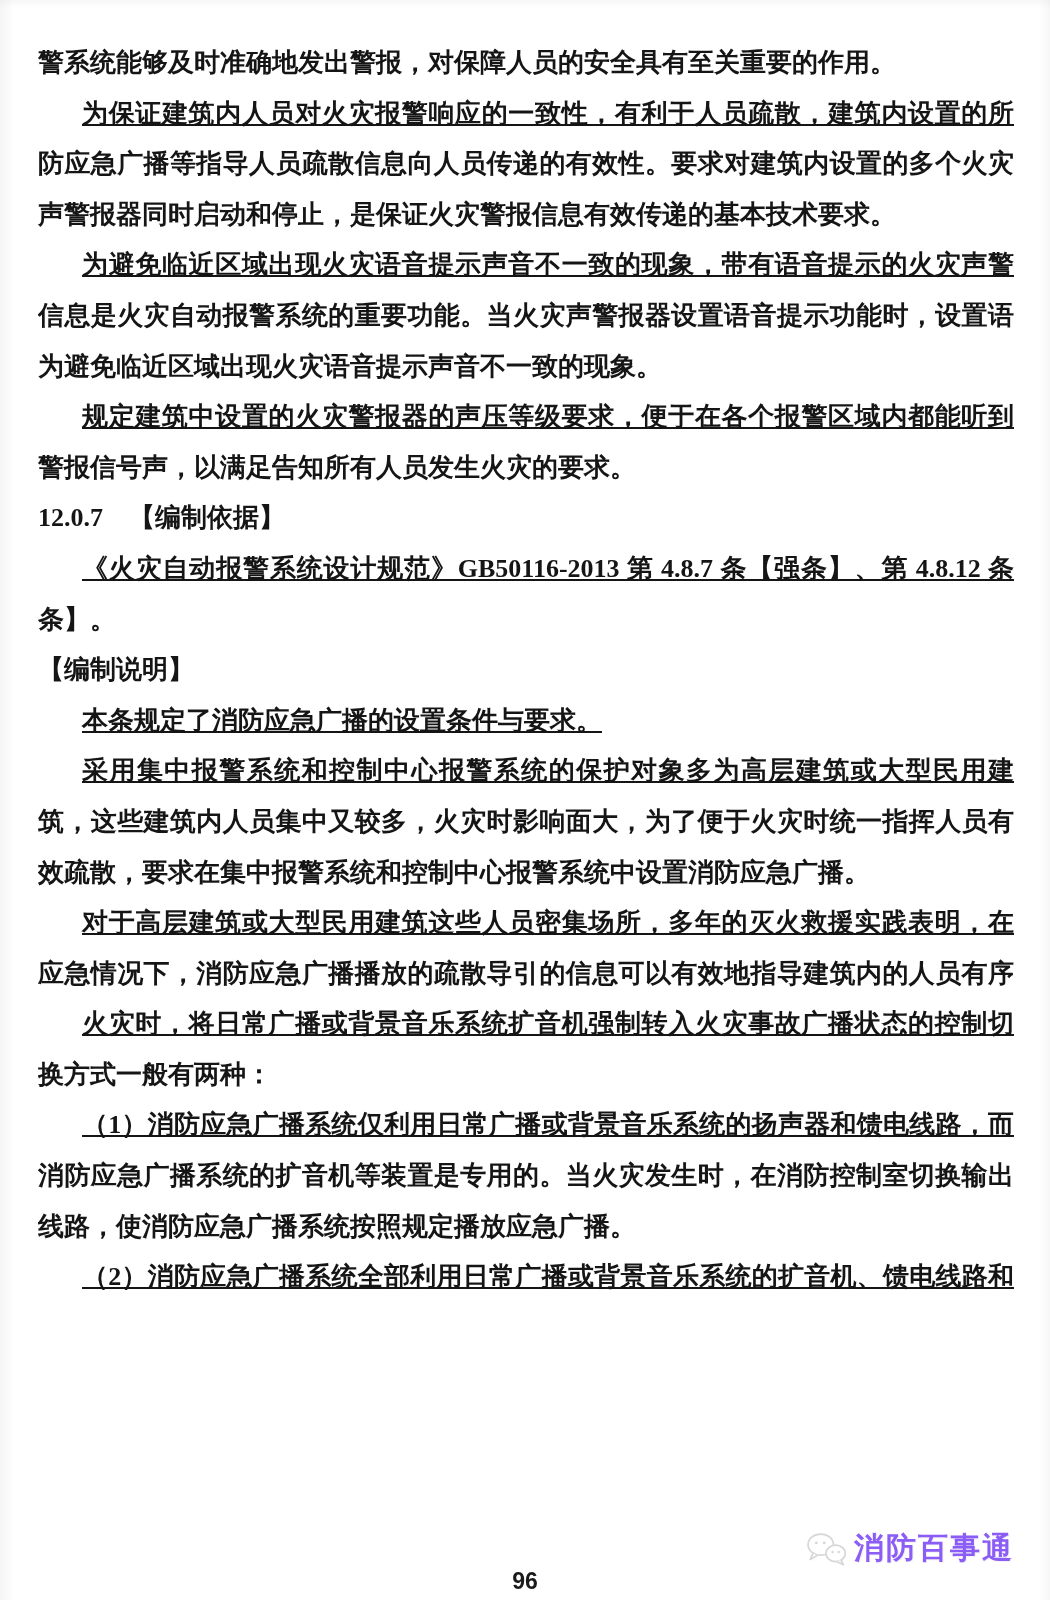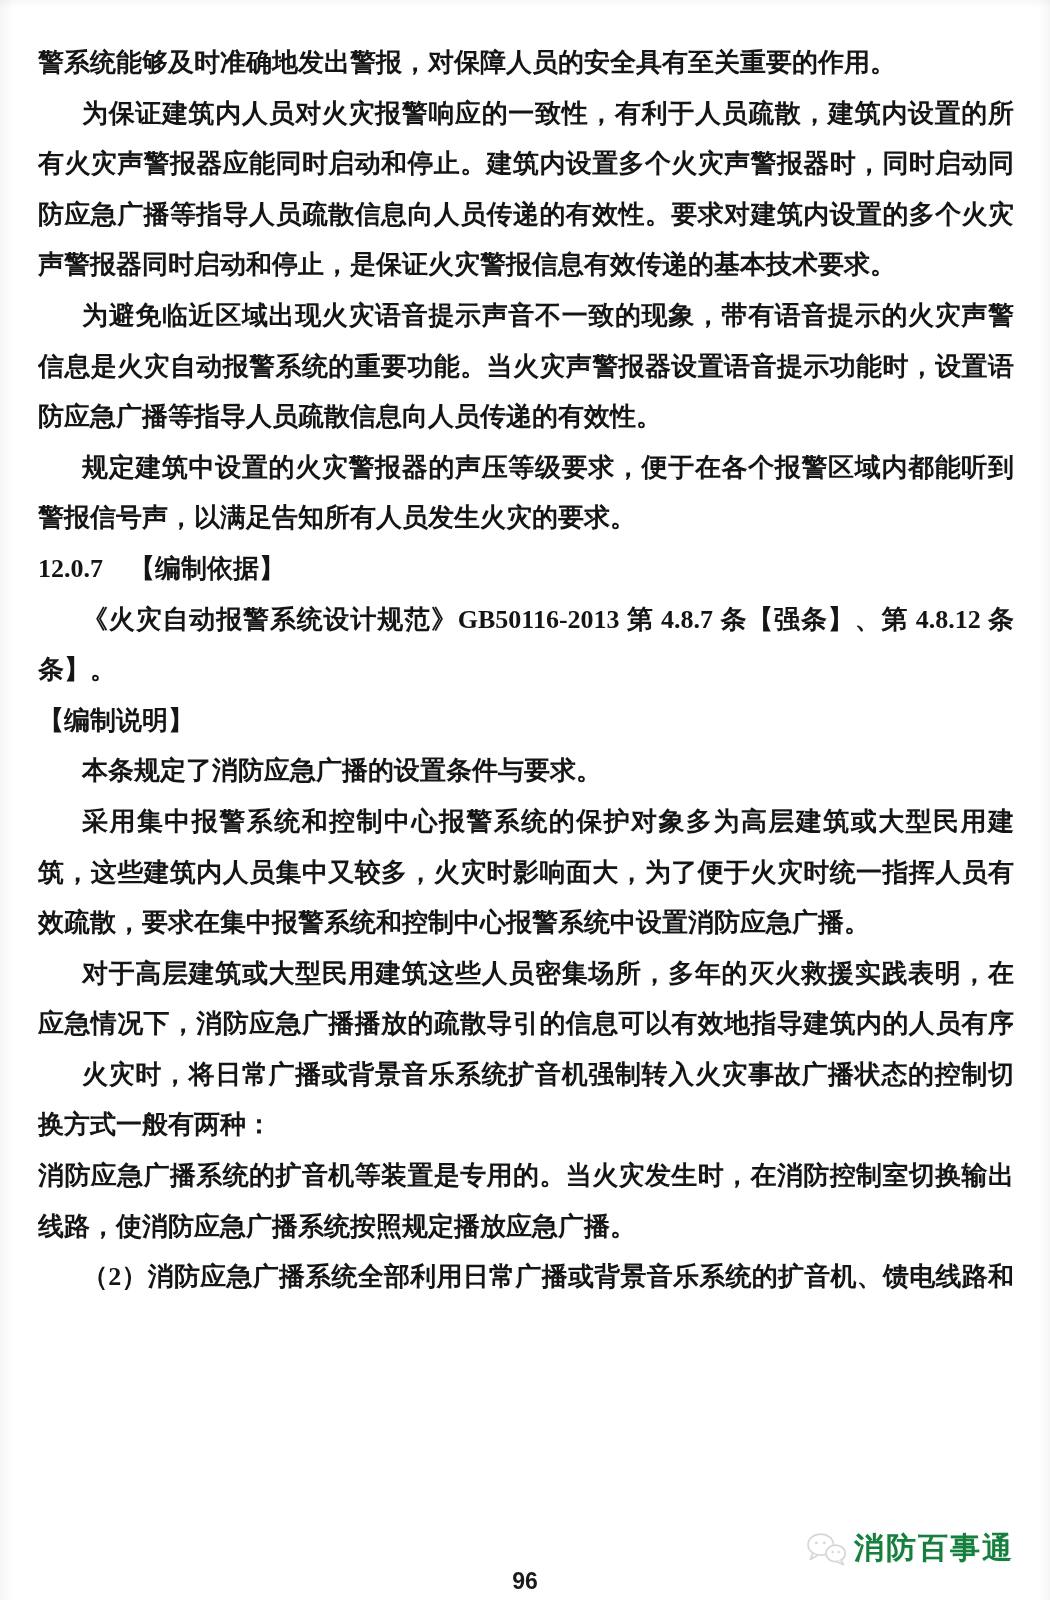--- a/index.html
+++ b/index.html
@@ -41,29 +41,30 @@
     overflow: hidden;
     white-space: normal;
     text-align: left;
   }
   .line.fill {
     text-align: justify;
     text-align-last: justify;
   }
   .line.indent {
     text-indent: 44px;
+    text-decoration: underline;
   }
   .watermark {
     position: absolute;
     top: 1528px;
     right: 36px;
     display: flex;
     align-items: center;
     gap: 7px;
-    color: #15803d;
+    color: #8b5cf6;
     font-size: 30px;
     font-weight: bold;
     letter-spacing: 2px;
     text-shadow: 1px 1px 0 #f2f2f2;
     user-select: none;
   }
   .watermark svg {
     display: block;
   }
   .page-number {
@@ -79,40 +80,40 @@
   }
 </style>
 </head>
 <body>
 
 <div class="page">
 
   <div class="content" id="lines-container">
       <div class="line">警系统能够及时准确地发出警报，对保障人员的安全具有至关重要的作用。</div>
       <div class="line indent fill">为保证建筑内人员对火灾报警响应的一致性，有利于人员疏散，建筑内设置的所</div>
-      <div class="line fill">有火灾声警报器应能同时启动和停止。建筑内设置多个火灾声警报器时，同时启动同</div>
       <div class="line fill">防应急广播等指导人员疏散信息向人员传递的有效性。要求对建筑内设置的多个火灾</div>
       <div class="line">声警报器同时启动和停止，是保证火灾警报信息有效传递的基本技术要求。</div>
       <div class="line indent fill">为避免临近区域出现火灾语音提示声音不一致的现象，带有语音提示的火灾声警</div>
       <div class="line fill">信息是火灾自动报警系统的重要功能。当火灾声警报器设置语音提示功能时，设置语</div>
-      <div class="line">防应急广播等指导人员疏散信息向人员传递的有效性。</div>
+      <div class="line">为避免临近区域出现火灾语音提示声音不一致的现象。</div>
       <div class="line indent fill">规定建筑中设置的火灾警报器的声压等级要求，便于在各个报警区域内都能听到</div>
       <div class="line">警报信号声，以满足告知所有人员发生火灾的要求。</div>
       <div class="line">12.0.7　【编制依据】</div>
       <div class="line indent fill">《火灾自动报警系统设计规范》GB50116-2013 第 4.8.7 条【强条】、第 4.8.12 条【强</div>
       <div class="line">条】。</div>
       <div class="line">【编制说明】</div>
       <div class="line indent">本条规定了消防应急广播的设置条件与要求。</div>
       <div class="line indent fill">采用集中报警系统和控制中心报警系统的保护对象多为高层建筑或大型民用建</div>
       <div class="line fill">筑，这些建筑内人员集中又较多，火灾时影响面大，为了便于火灾时统一指挥人员有</div>
       <div class="line">效疏散，要求在集中报警系统和控制中心报警系统中设置消防应急广播。</div>
       <div class="line indent fill">对于高层建筑或大型民用建筑这些人员密集场所，多年的灭火救援实践表明，在</div>
       <div class="line fill">应急情况下，消防应急广播播放的疏散导引的信息可以有效地指导建筑内的人员有序</div>
       <div class="line indent fill">火灾时，将日常广播或背景音乐系统扩音机强制转入火灾事故广播状态的控制切</div>
       <div class="line">换方式一般有两种：</div>
+      <div class="line indent fill">（1）消防应急广播系统仅利用日常广播或背景音乐系统的扬声器和馈电线路，而</div>
       <div class="line fill">消防应急广播系统的扩音机等装置是专用的。当火灾发生时，在消防控制室切换输出</div>
       <div class="line">线路，使消防应急广播系统按照规定播放应急广播。</div>
       <div class="line indent fill">（2）消防应急广播系统全部利用日常广播或背景音乐系统的扩音机、馈电线路和</div>
     </div>
 
   <div class="watermark">
     <span>
       <svg width="42" height="36" viewBox="0 0 48 40" fill="none">
         <ellipse cx="18" cy="15" rx="14.5" ry="12" stroke="#d7d7d7" stroke-width="2" fill="#ffffff"></ellipse>
         <path d="M9 25 L6 32 L14 27.5" stroke="#d7d7d7" stroke-width="2" fill="#ffffff" stroke-linejoin="round"></path>

